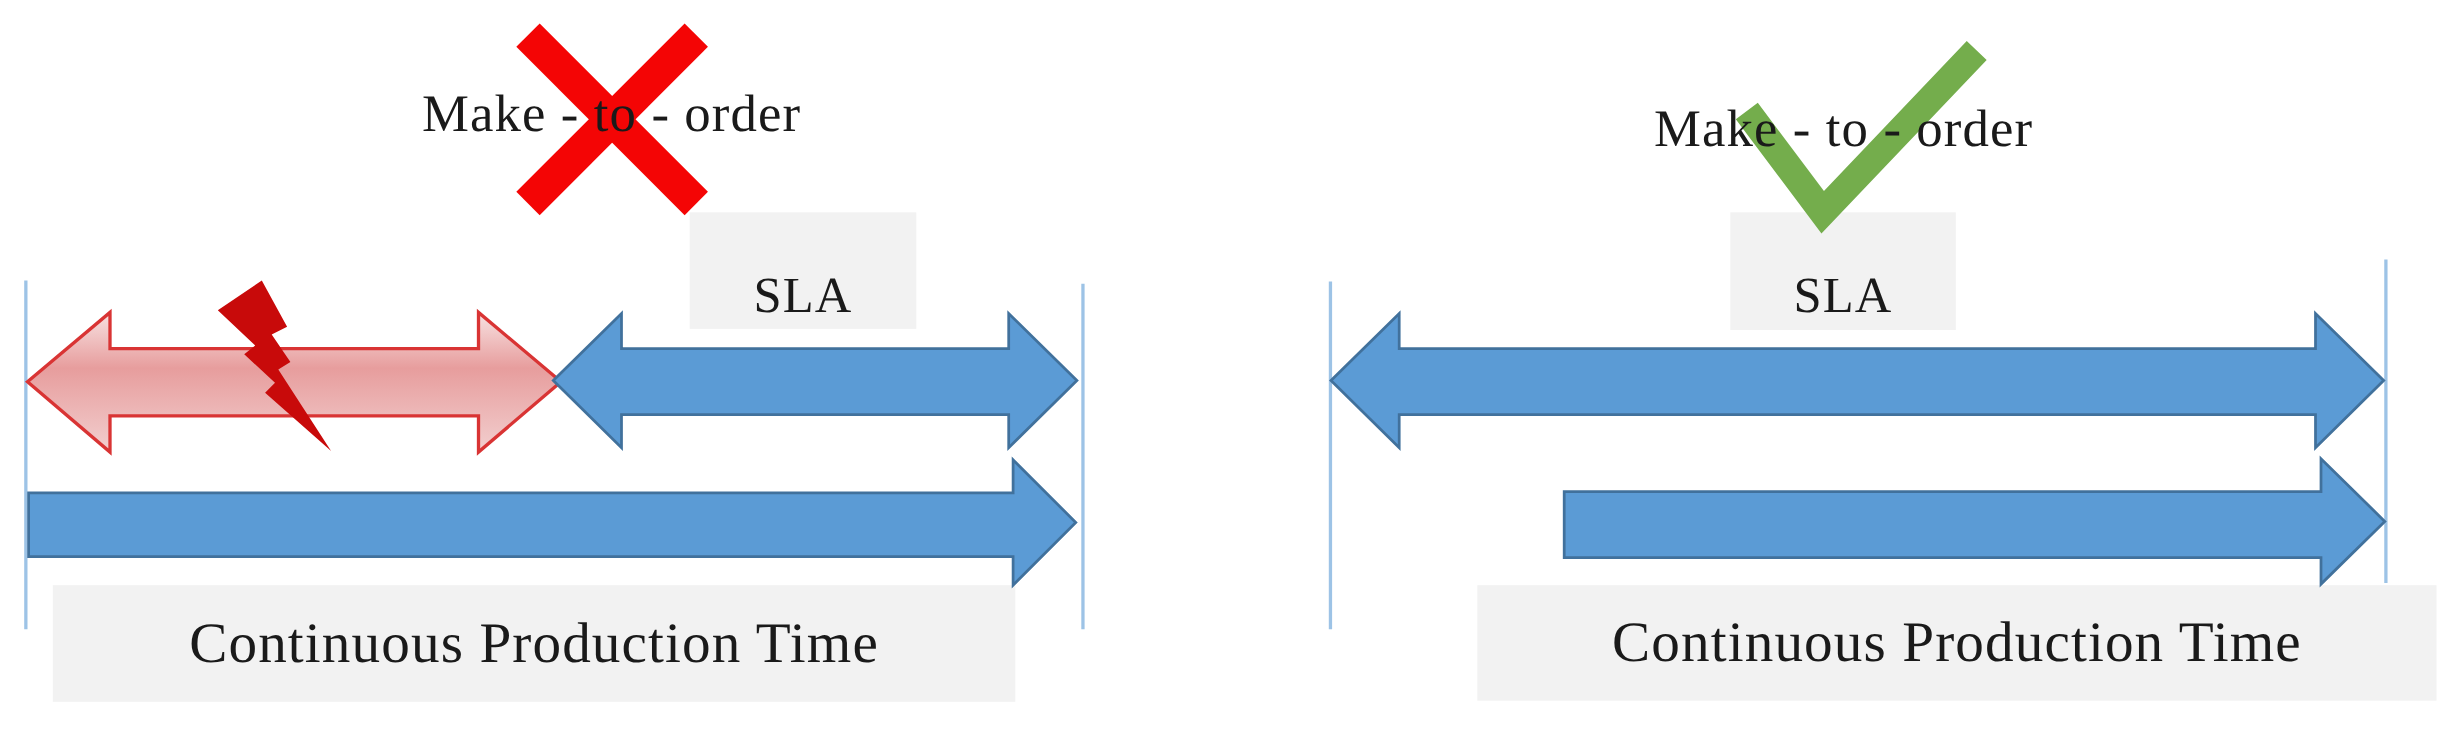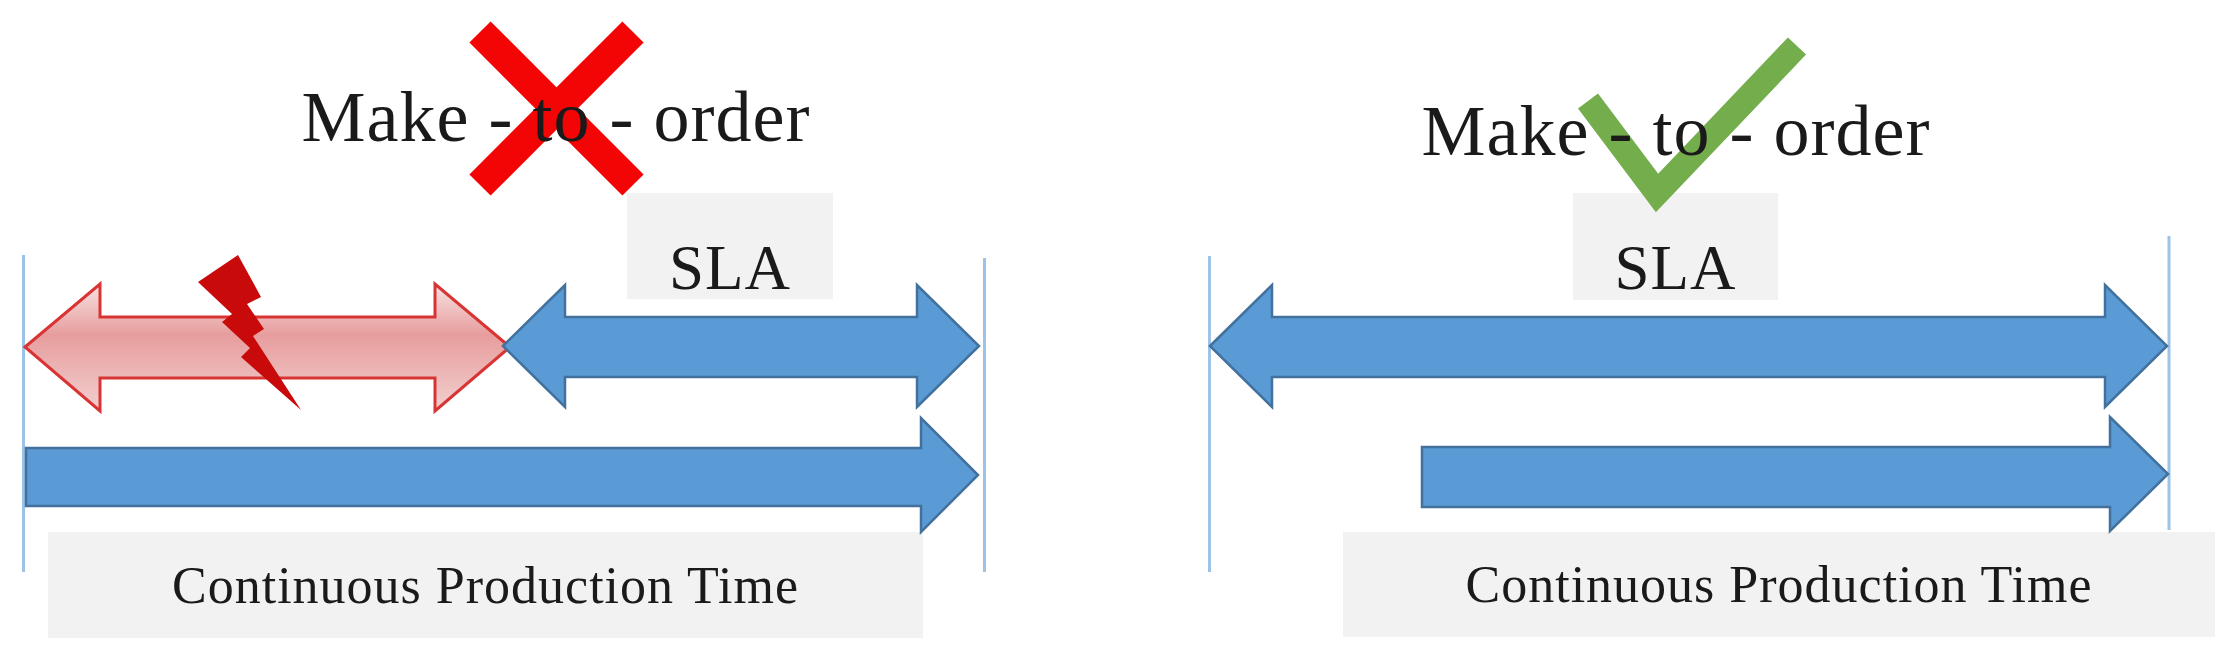--- a/index.html
+++ b/index.html
@@ -11,25 +11,25 @@
     overflow:hidden;
   }
   .shapes{position:absolute;left:0;top:0;z-index:1;}
   .label-box{
     position:absolute;z-index:0;
     display:flex;align-items:center;justify-content:center;
   }
   .label-box span{
     font-size:52px;color:#1a1a1a;letter-spacing:1px;white-space:nowrap;
   }
-  .sla span{font-size:63px;margin-top:44px;}
+  .sla span{font-size:46px;margin-top:44px;}
   .panel-title{
     position:absolute;z-index:2;
     width:560px;text-align:center;
-    font-size:72px;color:#1a1a1a;letter-spacing:1px;white-space:nowrap;
+    font-size:48px;color:#1a1a1a;letter-spacing:1px;white-space:nowrap;
   }
   .title-left{left:276px;top:76px;}
   .title-right{left:1396px;top:90px;}
   .sla-left{left:627px;top:193px;width:206px;height:106px;}
   .sla-right{left:1573px;top:193px;width:205px;height:107px;}
   .cpt-left{left:48px;top:532px;width:875px;height:106px;}
   .cpt-right{left:1343px;top:532px;width:872px;height:105px;}
 </style>
 </head>
 <body>

